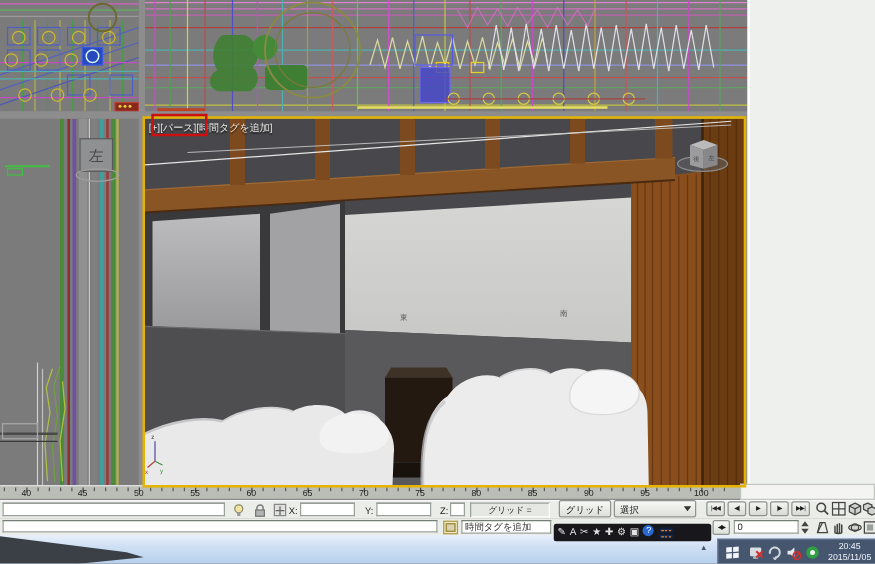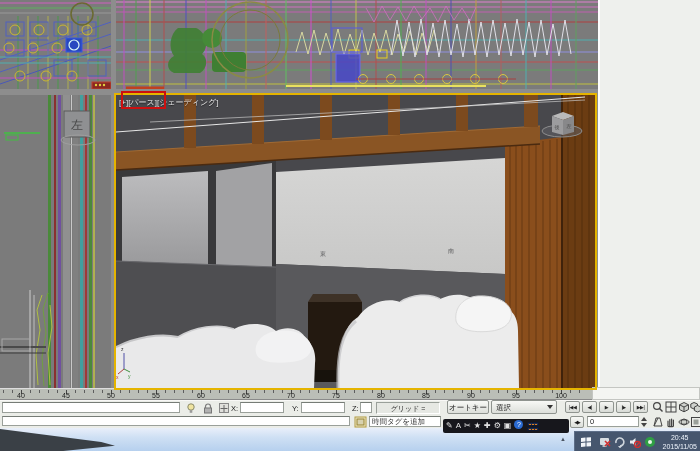--- a/index.html
+++ b/index.html
@@ -294,21 +294,21 @@
       <line x1="8" y1="274" x2="2" y2="279" stroke="#b04040"></line>
       <line x1="8" y1="274" x2="14" y2="277" stroke="#409040"></line>
       <text x="5" y="256" font-size="5" fill="#333">z</text>
       <text x="0" y="284" font-size="5" fill="#b04040">x</text>
       <text x="12" y="283" font-size="5" fill="#409040">y</text>
     </g>
   </svg>
 </div>
 <div id="vp-main-border" class="abs"></div>
 <div id="vp-label" class="abs">
-  <span>[+]</span><span>[パース]</span><span>[シェーディング]</span>
+  <span>[+]</span><span>[パース]</span><span>[時間タグを追加]</span>
 </div>
 <div id="annotation-box" class="abs"></div>
 
 <div id="right-panel" class="abs"></div>
 
 <div id="ruler" class="abs">
     <i class="tick" style="left: 3px;"></i>
     <i class="tick" style="left: 12px;"></i>
     <i class="tick major" style="left: 21px;"></i>
     <b class="ticknum" style="left: 21px;">40</b>
@@ -404,21 +404,21 @@
     <line x1="6" y1="3" x2="6" y2="10" stroke="#666"></line>
     <line x1="2.5" y1="6.5" x2="9.5" y2="6.5" stroke="#666"></line>
 </svg>
 <span class="slabel" style="left:231px; top:404px;">X:</span>
 <input class="field" style="left: 240px; top: 402px; width: 44px;" value="">
 <span class="slabel" style="left:292px; top:404px;">Y:</span>
 <input class="field" style="left: 301px; top: 402px; width: 44px;" value="">
 <span class="slabel" style="left:330px; top:404px; left:352px;">Z:</span>
 <input class="field" style="left: 360px; top: 402px; width: 12px;" value="">
 <div class="inset" style="left:376px; top:402px; width:64px; height:12px; line-height:11px;">グリッド = 254.0mm</div>
-<div class="btn" style="left:447px; top:400px; width:42px; height:14px; line-height:13px;">オートキー</div>
+<div class="btn" style="left:447px; top:400px; width:42px; height:14px; line-height:13px;">グリッド</div>
 <div class="btn" style="left:491px; top:400px; width:66px; height:14px; line-height:13px; text-align:left; padding-left:4px;">
   <span>選択</span>
   <b class="dd-arrow"></b>
 </div>
 
 <div class="tbtn" style="left:565px;">|◀◀</div>
 <div class="tbtn" style="left:582px;">◀|</div>
 <div class="tbtn" style="left:599px;">▶</div>
 <div class="tbtn" style="left:616px;">|▶</div>
 <div class="tbtn" style="left:633px;">▶▶|</div>

